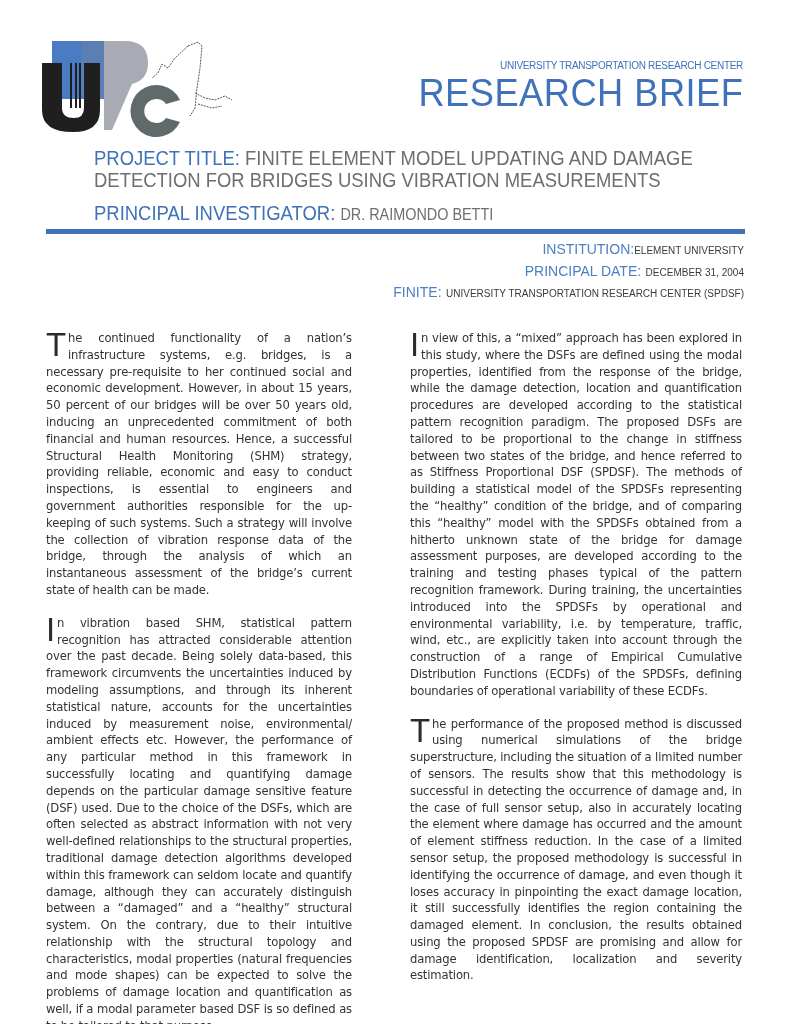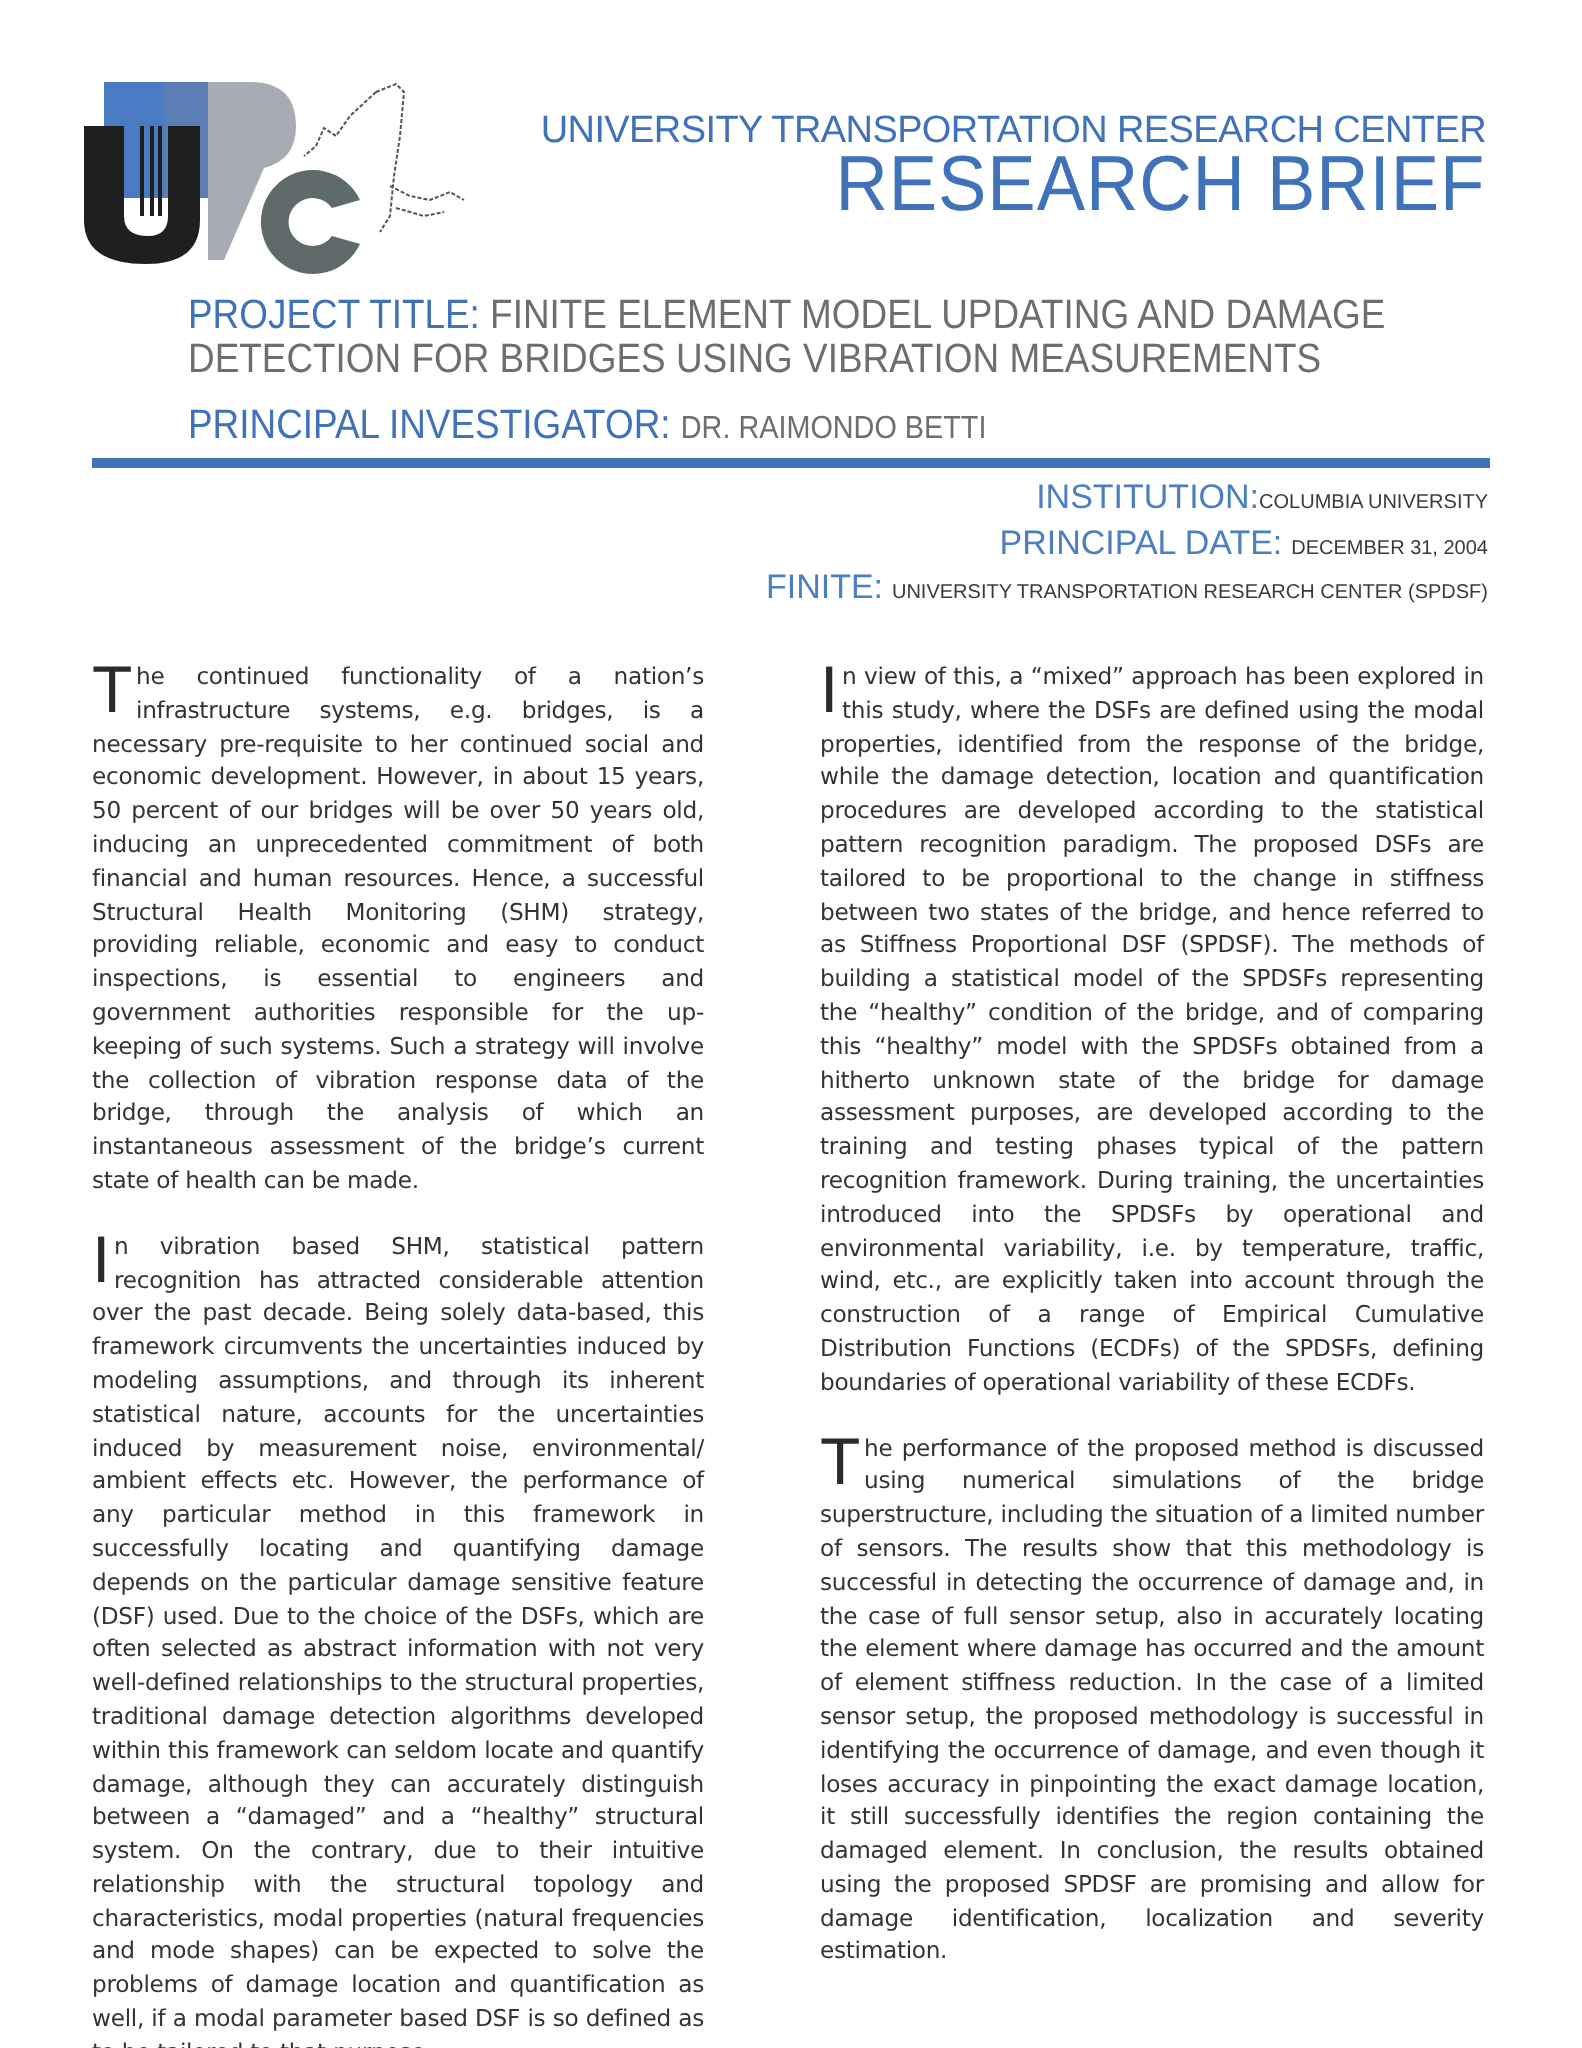--- a/index.html
+++ b/index.html
@@ -2,34 +2,34 @@
 <html><head>
   <meta charset="utf-8">
   <style>
     html, body { margin: 0; padding: 0; background: #ffffff; }
     body { width: 791px; height: 1024px; position: relative; overflow: hidden;
            font-family: "DejaVu Sans", sans-serif; color: #2b2b2b; }
 
     .logo { position: absolute; left: 40px; top: 38px; width: 220px; height: 100px; }
 
     .header-right { position: absolute; right: 48px; top: 58px; text-align: right; color: #3f72b8; }
-    .org-name { font-family: "Liberation Sans", sans-serif; font-size: 19px; letter-spacing: -0.3px; line-height: 16px; }
+    .org-name { font-family: "Liberation Sans", sans-serif; font-size: 10px; letter-spacing: -0.3px; line-height: 16px; }
     .doc-type { font-family: "Liberation Sans", sans-serif; font-size: 39px; letter-spacing: 0.5px; line-height: 40px; margin-top: -1px; transform: scaleX(0.93); transform-origin: right; }
 
     .title-block { position: absolute; left: 46px; top: 147px; width: 700px; margin-left: 48px; }
     .pt-line { font-family: "Liberation Sans", sans-serif; font-size: 20.5px; line-height: 22px; color: #6d6e71; transform: scaleX(0.9); transform-origin: left; white-space: nowrap; }
     .label-blue { color: #3f72b8; }
     .pi-line { font-family: "Liberation Sans", sans-serif; font-size: 20.5px; line-height: 22px; margin-top: 11px; transform: scaleX(0.9); transform-origin: left; white-space: nowrap; }
     .pi-name { font-size: 16px; color: #6d6e71; }
 
     .rule { position: absolute; left: 46px; top: 229px; width: 699px; height: 5px; background: #3f72b8; }
 
     .meta { position: absolute; right: 47px; top: 239px; text-align: right; font-family: "Liberation Sans", sans-serif; }
     .meta-row { line-height: 19.5px; white-space: nowrap; }
-    .meta-label { color: #4b7fc2; font-size: 17px; }
+    .meta-label { color: #4b7fc2; font-size: 14px; }
     .meta-value { color: #3a3a3a; font-size: 10px; }
 
     .col { position: absolute; top: 330px; width: 306px; font-size: 11.6px; line-height: 16.8px;
            text-align: justify; color: #333; letter-spacing: -0.15px; }
     .col-left { left: 46px; }
     .col-right { left: 410px; width: 332px; }
     .para { margin: 0 0 16px 0; }
     .dropcap { float: left; font-size: 33px; line-height: 28px; margin: 1px 2px -2px 0; color: #2b2b2b; font-family: "Liberation Sans", sans-serif; }
   </style>
 </head>
@@ -69,21 +69,21 @@
   <div class="pi-line">
     <span class="label-blue">PRINCIPAL INVESTIGATOR:</span>
     <span class="pi-name">DR. RAIMONDO BETTI</span>
   </div>
 </div>
 
 <div class="rule"></div>
 
 <div class="meta">
   <div class="meta-row">
-    <span class="meta-label">INSTITUTION:</span><span class="meta-value">COLUMBIA UNIVERSITY</span>
+    <span class="meta-label">INSTITUTION:</span><span class="meta-value">ELEMENT UNIVERSITY</span>
   </div>
   <div class="meta-row">
     <span class="meta-label">PRINCIPAL DATE:</span>
     <span class="meta-value">DECEMBER 31, 2004</span>
   </div>
   <div class="meta-row">
     <span class="meta-label">FINITE:</span>
     <span class="meta-value">UNIVERSITY TRANSPORTATION RESEARCH CENTER (SPDSF)</span>
   </div>
 </div>

